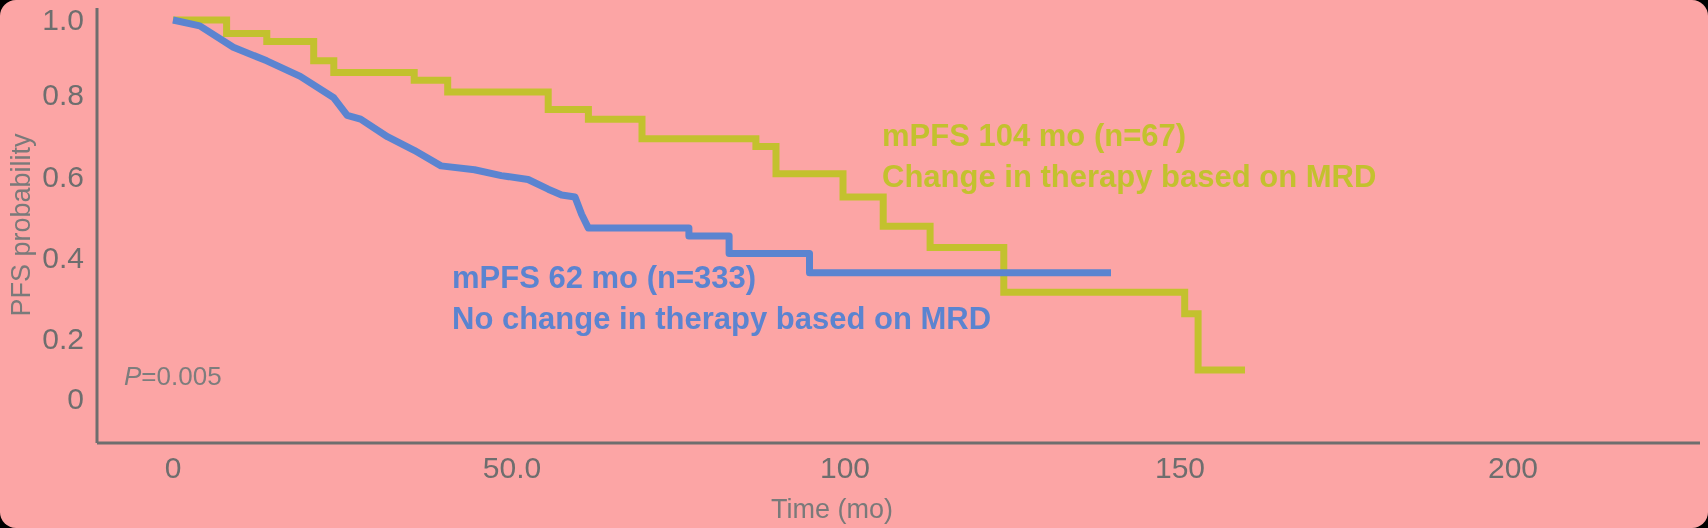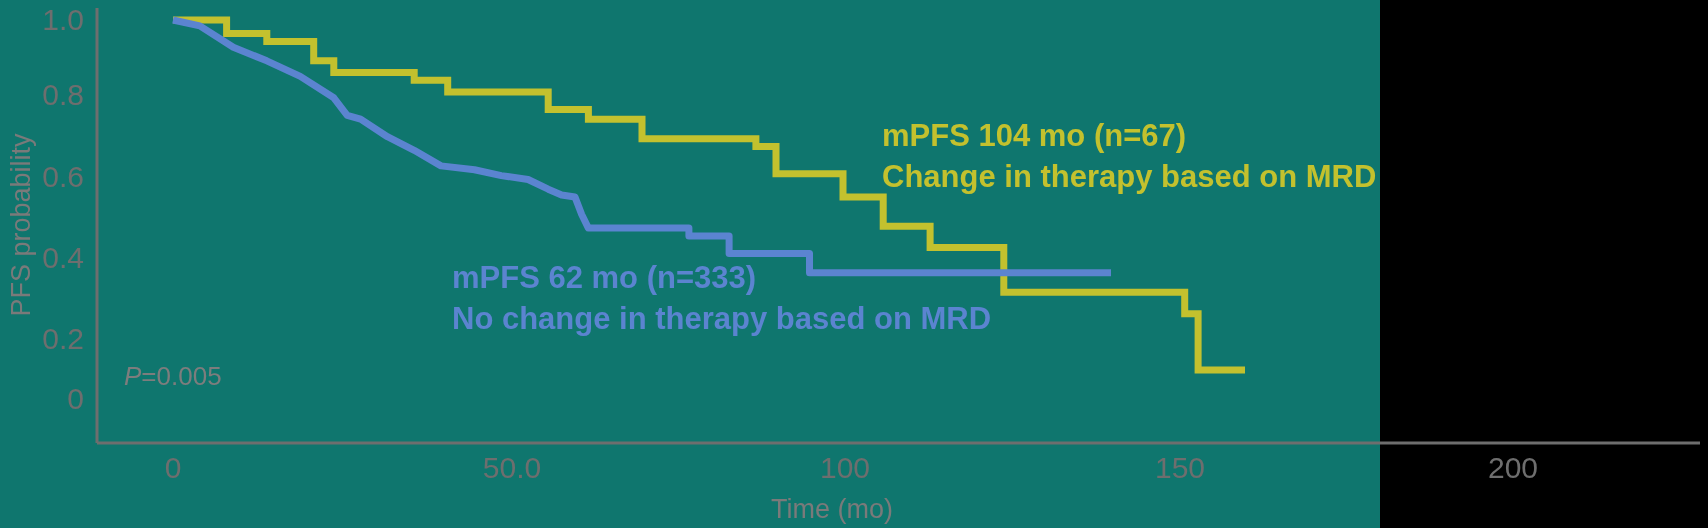--- a/index.html
+++ b/index.html
@@ -8,23 +8,24 @@
     background: #000000;
   }
   body {
     width: 1708px;
     height: 528px;
     overflow: hidden;
     font-family: "Liberation Sans", sans-serif;
   }
   #chart-root {
     position: relative;
-    width: 1380px;
+    width: 1708px;
     height: 528px;
-    background: #0f766e;
+    background: #fca5a5;
+    border-radius: 16px;
   }
   svg.km-plot {
     position: absolute;
     left: 0;
     top: 0;
     width: 1708px;
     height: 528px;
     display: block;
   }
   .tick-text {

